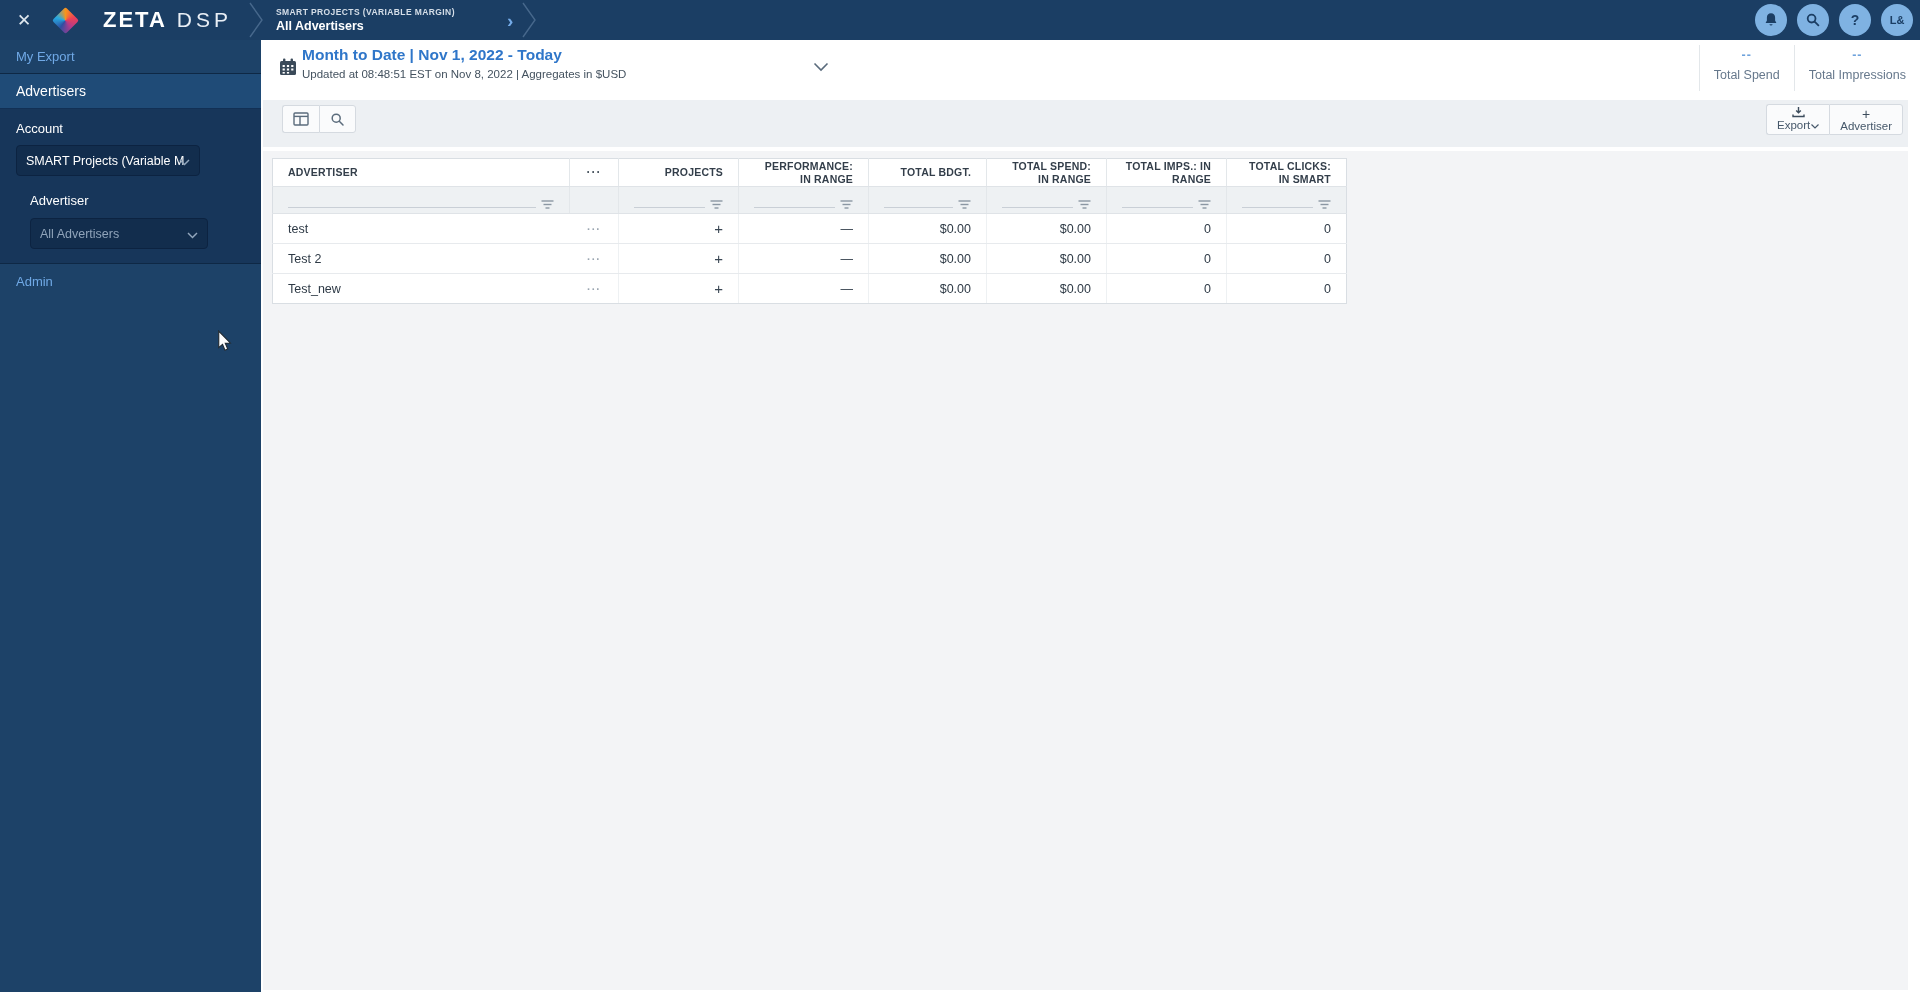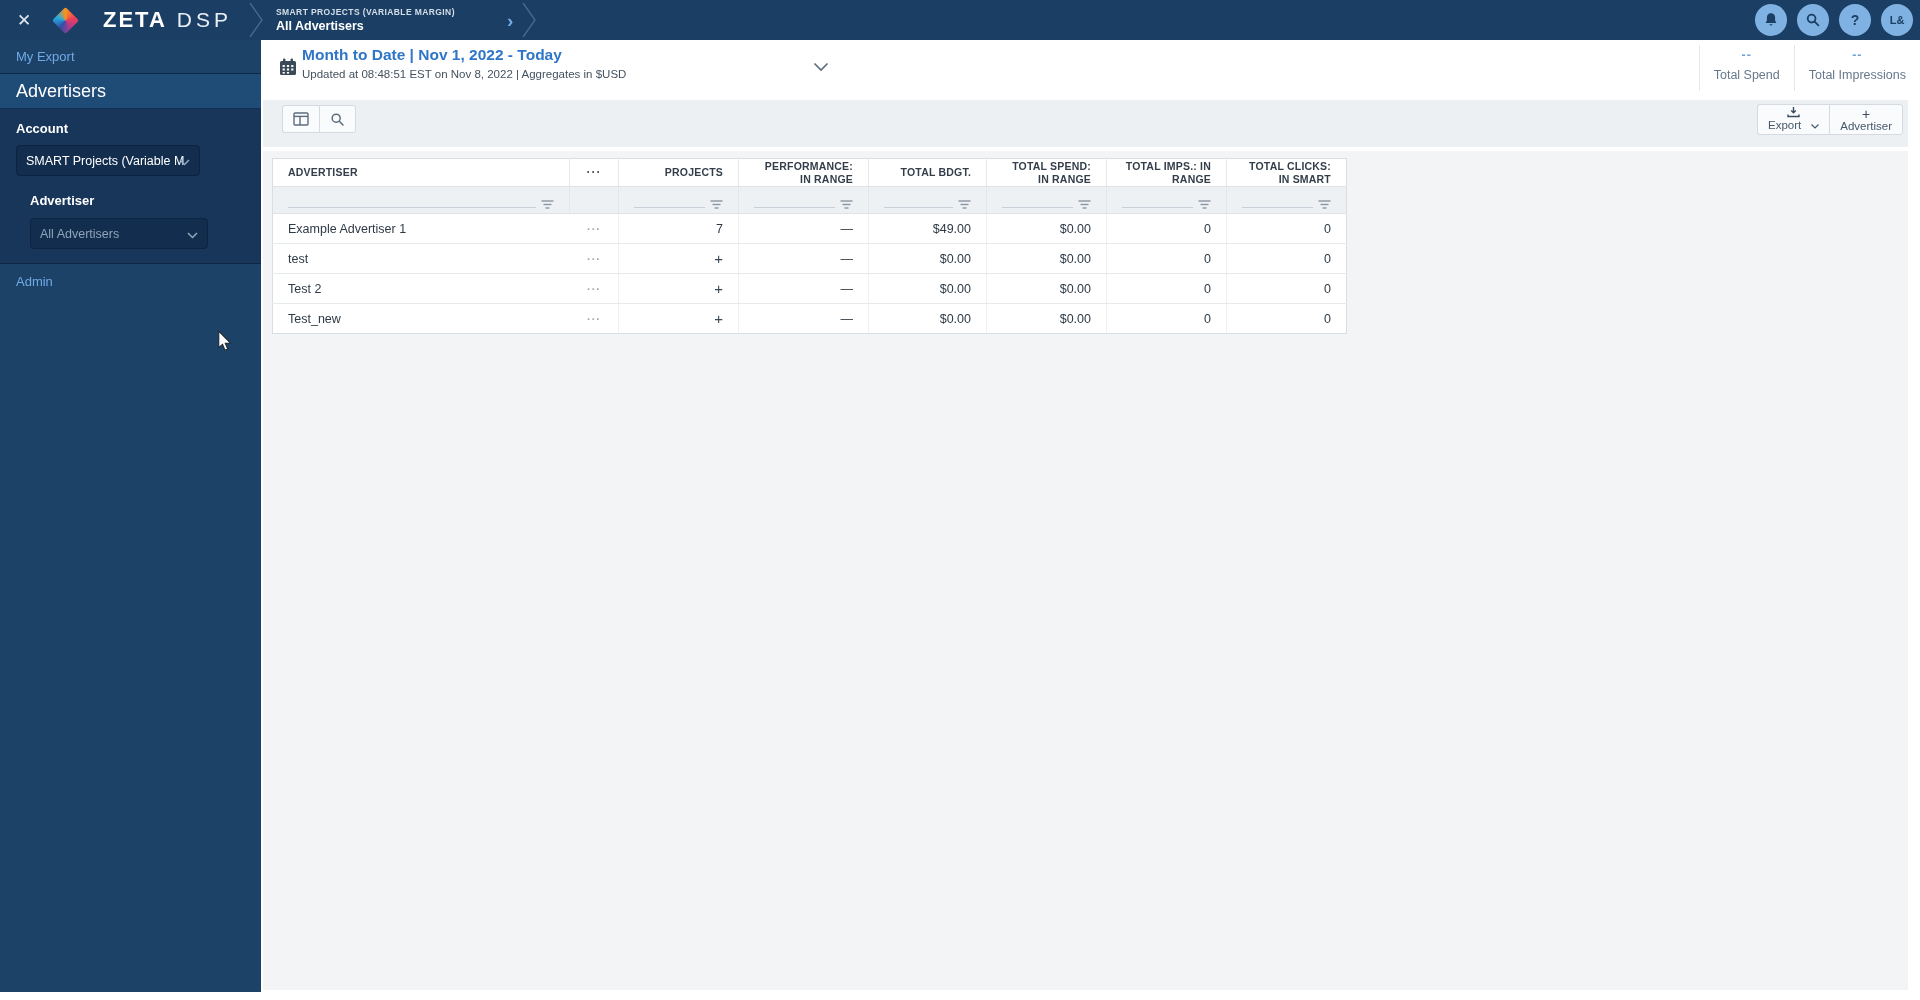--- a/index.html
+++ b/index.html
@@ -32,25 +32,25 @@
   .top-icons{position:absolute;right:7px;top:4px;display:flex;gap:10px;align-items:center}
   .circle-btn{width:32px;height:32px;border-radius:50%;background:var(--circle-blue);
     display:flex;align-items:center;justify-content:center;cursor:pointer;
     color:var(--navy-bar);font-weight:700;font-size:11px}
   .circle-btn svg{display:block}
 
   
   .sidebar{position:absolute;left:0;top:40px;width:261px;height:952px;background:var(--navy-side);z-index:20}
   .side-link{height:33px;display:flex;align-items:center;padding-left:16px;font-size:13px;
     color:var(--link-blue);cursor:pointer}
-  .side-item-active{height:35px;display:flex;align-items:center;padding-left:16px;font-size:18px;
+  .side-item-active{height:35px;display:flex;align-items:center;padding-left:16px;font-size:14px;
     color:#fff;background:var(--navy-active);border-top:1px solid #0e2845;cursor:pointer}
   .side-section{background:var(--navy-section);border-top:1px solid #123055;border-bottom:1px solid #0e2845;
     padding:12px 16px 14px 16px}
-  .side-label{color:#fff;font-size:13px;font-weight:700}
+  .side-label{color:#fff;font-size:13px;font-weight:400}
   .side-select{margin-top:9px;height:31px;width:184px;background:var(--navy-input);
     border:1px solid var(--navy-input-border);border-radius:4px;display:flex;align-items:center;
     padding:0 9px;cursor:pointer;position:relative}
   .side-select .val{font-size:12.5px;color:#fff;white-space:nowrap;overflow:hidden;flex:1}
   .side-select .chev{color:#93a7bd;margin-left:-6px;flex:0 0 auto}
   .indent{margin-left:14px}
   .side-select.gray .val{color:#90a4ba}
   .side-select.gray{width:178px}
   .side-select.gray .chev{margin-left:4px}
 
@@ -74,21 +74,21 @@
   .tool-btn:first-child{border-radius:3px 0 0 3px;border-right:none}
   .tool-btn:last-child{border-radius:0 3px 3px 0}
   .right-group{position:absolute;right:5px;top:4px;display:flex}
   .stack-btn{min-width:53px;height:31px;background:#fafbfc;border:1px solid #d5dae0;cursor:pointer;
     display:flex;flex-direction:column;align-items:center;justify-content:center;color:#46586a;
     font-size:11.5px;line-height:1;padding:0 10px}
   .stack-btn:first-child{border-radius:3px 0 0 3px;border-right:none}
   .stack-btn:last-child{border-radius:0 3px 3px 0}
   .stack-btn .ic{height:10px;display:flex;align-items:center;margin-bottom:3px}
   .stack-btn .plus-g{font-size:14px;font-weight:400;color:#3c4c5c;height:12px;margin-bottom:2px}
-  .exp-row{display:flex;align-items:center;gap:10px}
+  .exp-row{display:flex;align-items:center;gap:1px}
 
   
   .gridpanel{position:absolute;left:263px;top:151px;width:1645px;height:839px;background:var(--panel-gray)}
   table.grid{position:absolute;left:9px;top:7px;border-collapse:collapse;table-layout:fixed;
     background:#fff;border:1px solid #d9dee3}
   table.grid th,table.grid td{padding:0 15px;overflow:hidden;white-space:nowrap}
   tr.head-row{height:28px}
   tr.head-row th{font-size:10.5px;font-weight:700;color:#333e4a;letter-spacing:.2px;
     border-right:1px solid #e3e7ea;border-bottom:1px solid var(--border-gray);
     white-space:normal;line-height:13px;vertical-align:middle;cursor:pointer}
@@ -365,30 +365,20 @@
                 <svg class="funnel" width="13" height="11" viewBox="0 0 13 11">
                   <line x1="0.5" y1="2" x2="12.5" y2="2"></line>
                   <line x1="2.5" y1="5.5" x2="10.5" y2="5.5"></line>
                   <line x1="4.5" y1="9" x2="8.5" y2="9"></line>
                 </svg>
               </div>
             </th>
           </tr>
         </thead>
       <tbody id="grid-body">
-          <tr>
-            <td class="al-left field-advertiser"><span>Example Advertiser 1</span></td>
-            <td class="al-center field-menu"><span class="ellip">···</span></td>
-            <td class="al-right field-campaigns"><span>7</span></td>
-            <td class="al-right field-performance"><span>—</span></td>
-            <td class="al-right field-total_bdgt"><span>$49.00</span></td>
-            <td class="al-right field-total_spend"><span>$0.00</span></td>
-            <td class="al-right field-total_imps"><span>0</span></td>
-            <td class="al-right field-total_clicks"><span>0</span></td>
-          </tr>
           <tr>
             <td class="al-left field-advertiser"><span>test</span></td>
             <td class="al-center field-menu"><span class="ellip">···</span></td>
             <td class="al-right field-campaigns"><span class="plus-cell">+</span></td>
             <td class="al-right field-performance"><span>—</span></td>
             <td class="al-right field-total_bdgt"><span>$0.00</span></td>
             <td class="al-right field-total_spend"><span>$0.00</span></td>
             <td class="al-right field-total_imps"><span>0</span></td>
             <td class="al-right field-total_clicks"><span>0</span></td>
           </tr>

